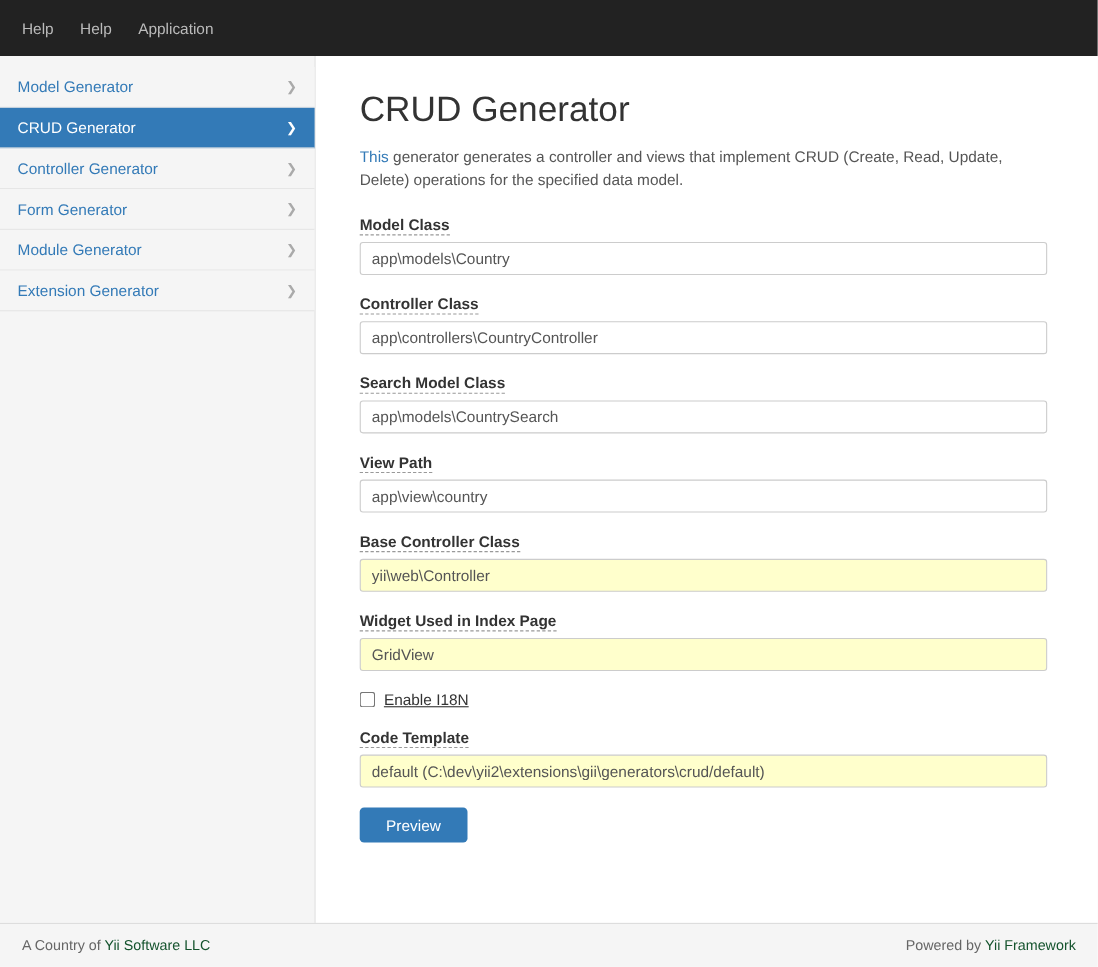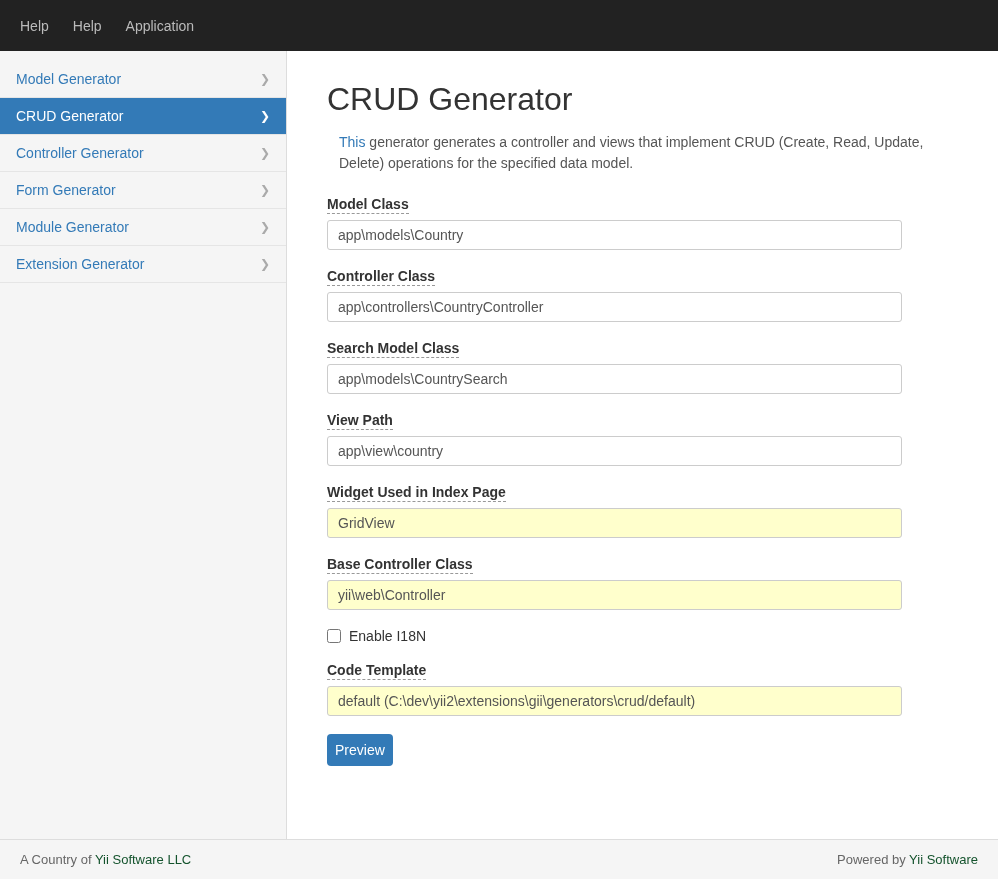--- a/index.html
+++ b/index.html
@@ -89,39 +89,38 @@
       font-weight: normal;
       color: #333;
       margin-bottom: 14px;
     }
 
     .description {
       color: #555;
       font-size: 14px;
       line-height: 1.5;
       margin-bottom: 22px;
-      margin-left: 12px;
     }
     .description a { color: #337ab7; text-decoration: none; }
 
     .form-group {
       margin-bottom: 18px;
     }
     .form-label {
       display: block;
       font-weight: bold;
       font-size: 14px;
       color: #333;
       margin-bottom: 6px;
       border-bottom: 1px dashed #999;
       display: inline-block;
       padding-bottom: 1px;
     }
     .form-input {
-      width: 575px;
+      width: 625px;
       padding: 6px 10px;
       border: 1px solid #ccc;
       border-radius: 3px;
       font-size: 14px;
       color: #555;
       background: #fff;
       display: block;
     }
     .form-input.yellow-bg {
       background: #ffffcc;
@@ -134,27 +133,28 @@
       gap: 8px;
       margin-bottom: 18px;
     }
     .checkbox-group input[type=checkbox] {
       width: 14px;
       height: 14px;
     }
     .checkbox-label {
       font-size: 14px;
       color: #333;
+      text-decoration: underline;
     }
 
     .btn-preview {
       background: #337ab7;
       color: #fff;
       border: none;
-      padding: 8px 8px;
+      padding: 8px 24px;
       border-radius: 4px;
       font-size: 14px;
       cursor: pointer;
       text-align: center;
     }
 
     
     .footer {
       background: #f5f5f5;
       border-top: 1px solid #ddd;
@@ -232,28 +232,28 @@
     </div>
 
     
     <div class="form-group">
       <label class="form-label">View Path</label>
       <input type="text" class="form-input" value="app\view\country" style="">
     </div>
 
     
     <div class="form-group">
+      <label class="form-label">Base Controller Class</label>
+      <input type="text" class="form-input yellow-bg" value="yii\web\Controller" style="">
+    </div>
+
+    
+    <div class="form-group">
       <label class="form-label">Widget Used in Index Page</label>
       <input type="text" class="form-input yellow-bg" value="GridView" style="">
-    </div>
-
-    
-    <div class="form-group">
-      <label class="form-label">Base Controller Class</label>
-      <input type="text" class="form-input yellow-bg" value="yii\web\Controller" style="">
     </div>
 
     
     <div class="checkbox-group">
       <input type="checkbox" id="enable-i18n" style="">
       <label for="enable-i18n" class="checkbox-label">Enable I18N</label>
     </div>
 
     
     <div class="form-group">
@@ -264,15 +264,15 @@
     
     <button class="btn-preview">Preview</button>
   </main>
 </div>
 
 <footer class="footer">
   <div>
     <span>A Country of </span><a href="#">Yii Software LLC</a>
   </div>
   <div>
-    <span>Powered by </span><a href="#">Yii Software</a>
+    <span>Powered by </span><a href="#">Yii Framework</a>
   </div>
 </footer>
 
 </body></html>

